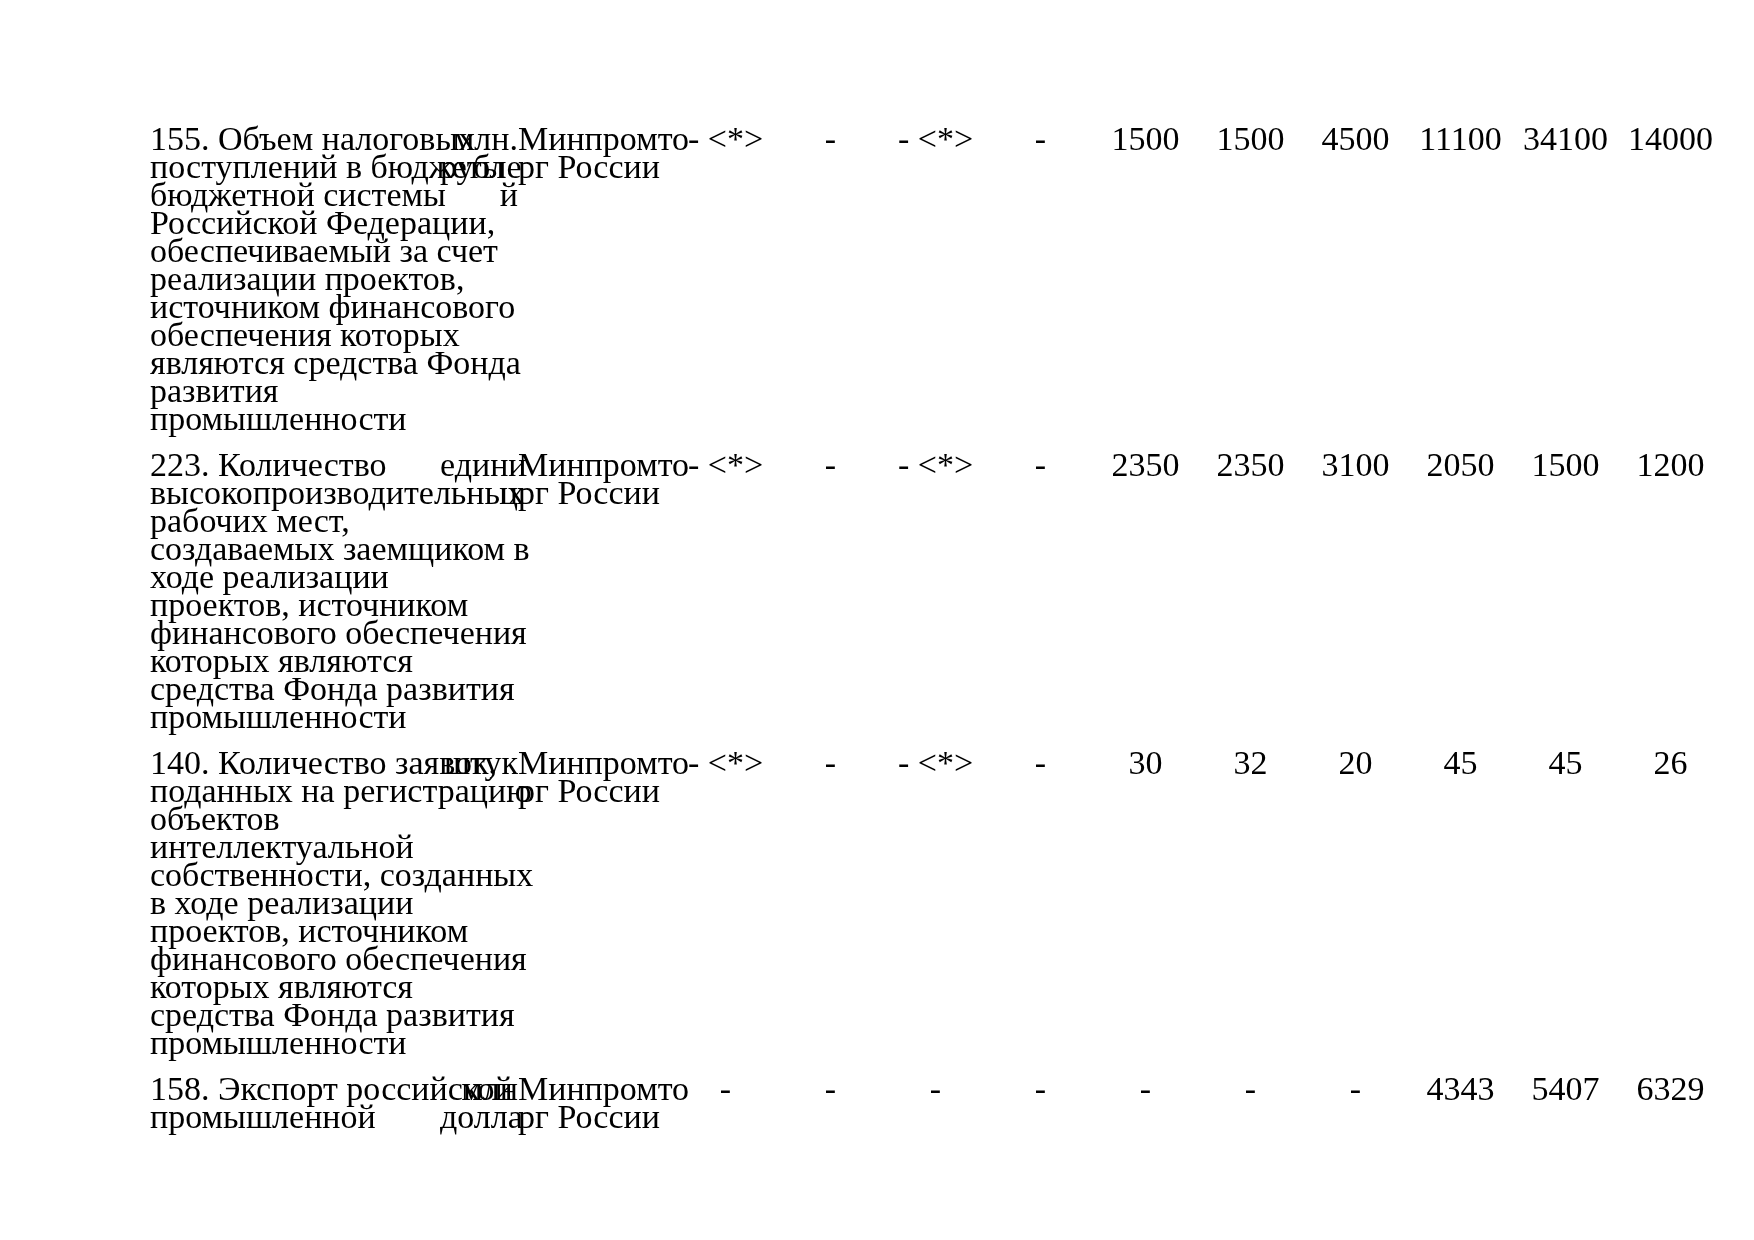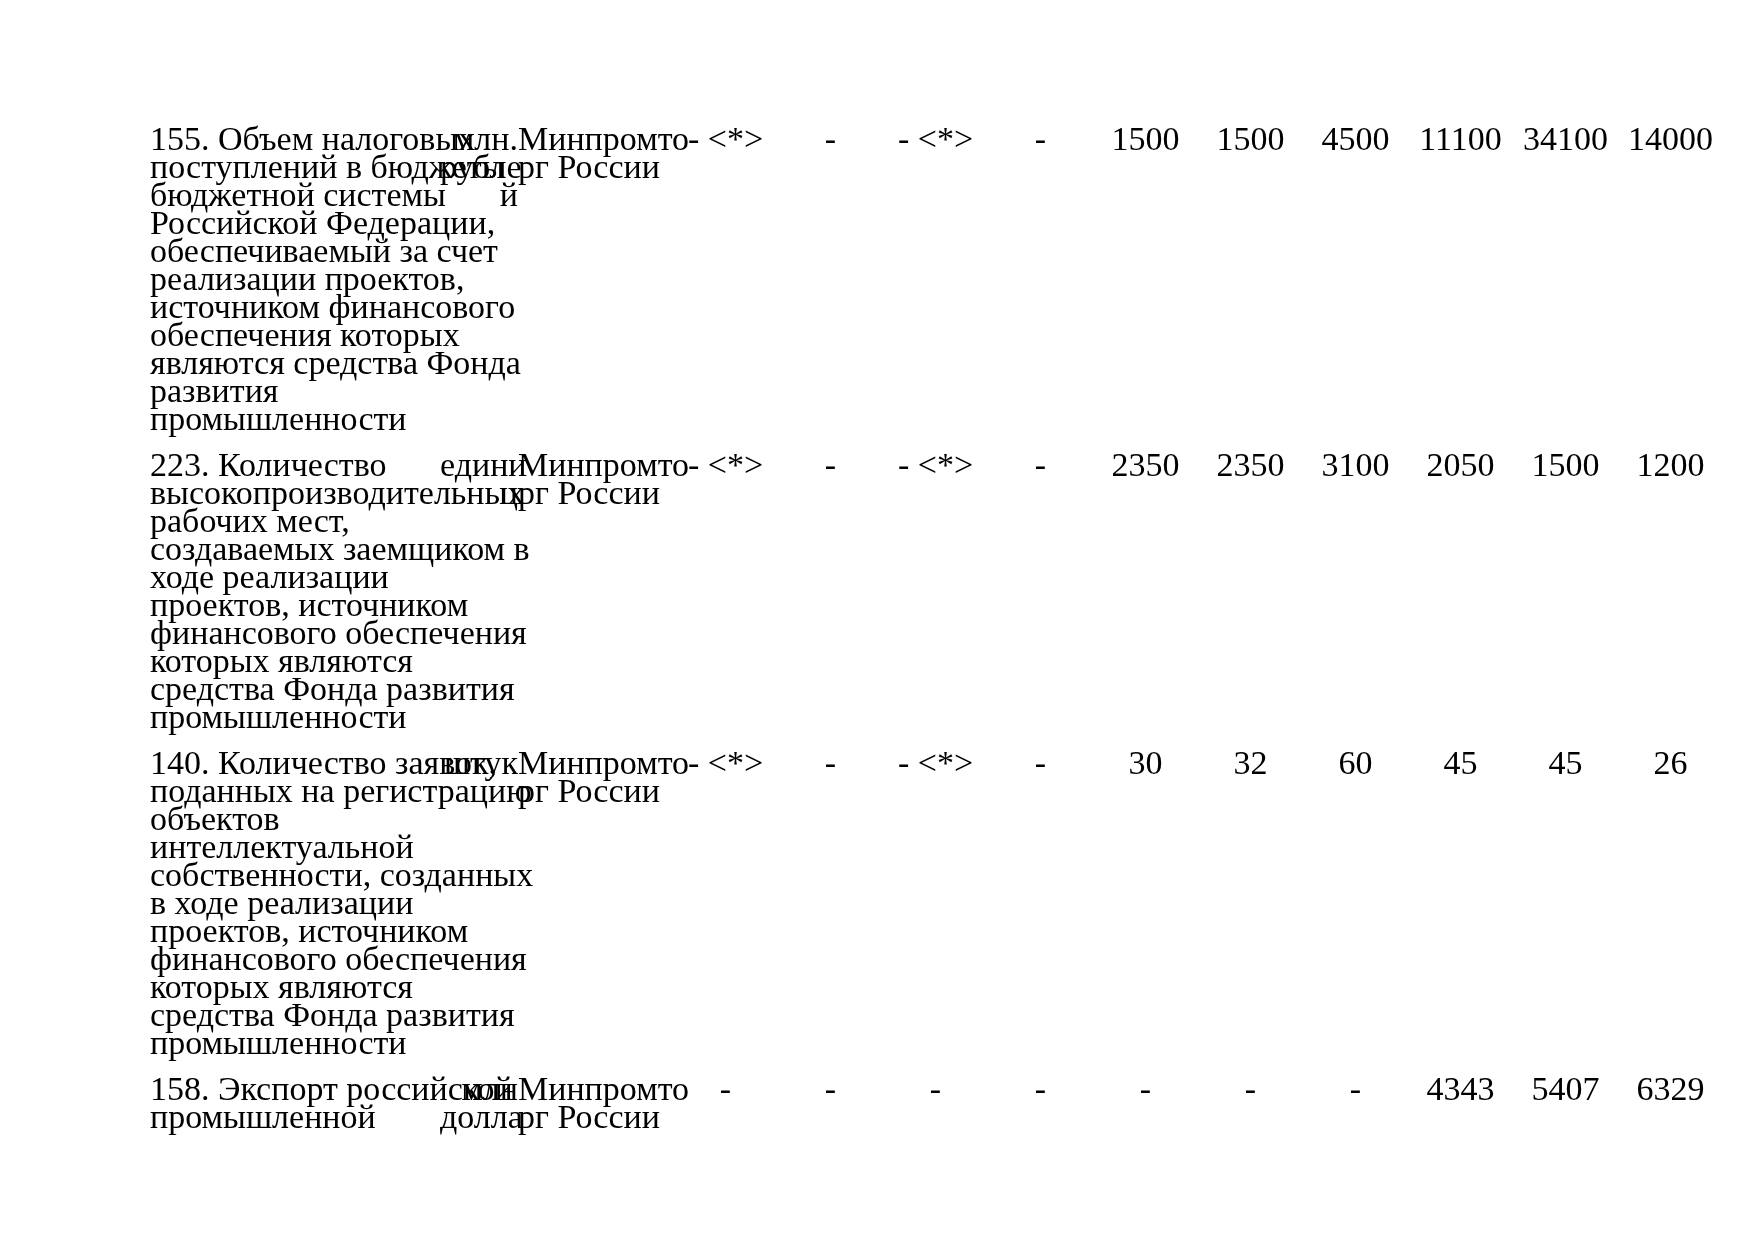--- a/index.html
+++ b/index.html
@@ -135,21 +135,21 @@
     <td class="c-unit">штук</td>
     <td class="c-agency">Минпромто
 рг России</td>
 
   <td class="c-value">- &lt;*&gt;</td>
           <td class="c-value">-</td>
           <td class="c-value">- &lt;*&gt;</td>
           <td class="c-value">-</td>
           <td class="c-value">30</td>
           <td class="c-value">32</td>
-          <td class="c-value">60</td>
+          <td class="c-value">20</td>
           <td class="c-value">45</td>
           <td class="c-value">45</td>
           <td class="c-value">26</td>
         </tr>
         <tr>
     <td class="c-indicator">158. Экспорт российской
 промышленной</td>
     <td class="c-unit">млн
 долла</td>
     <td class="c-agency">Минпромто

